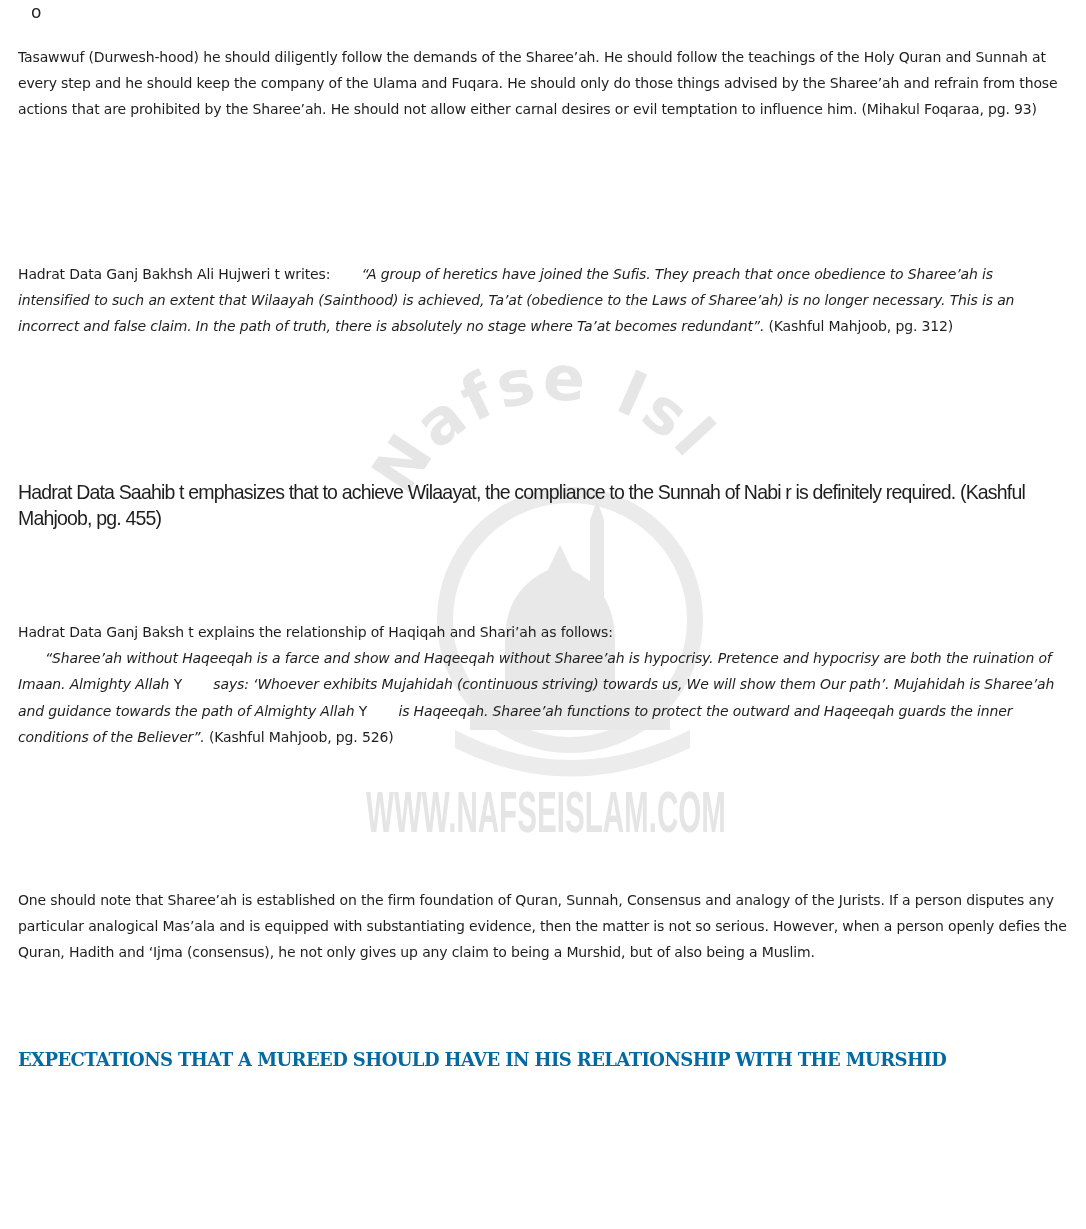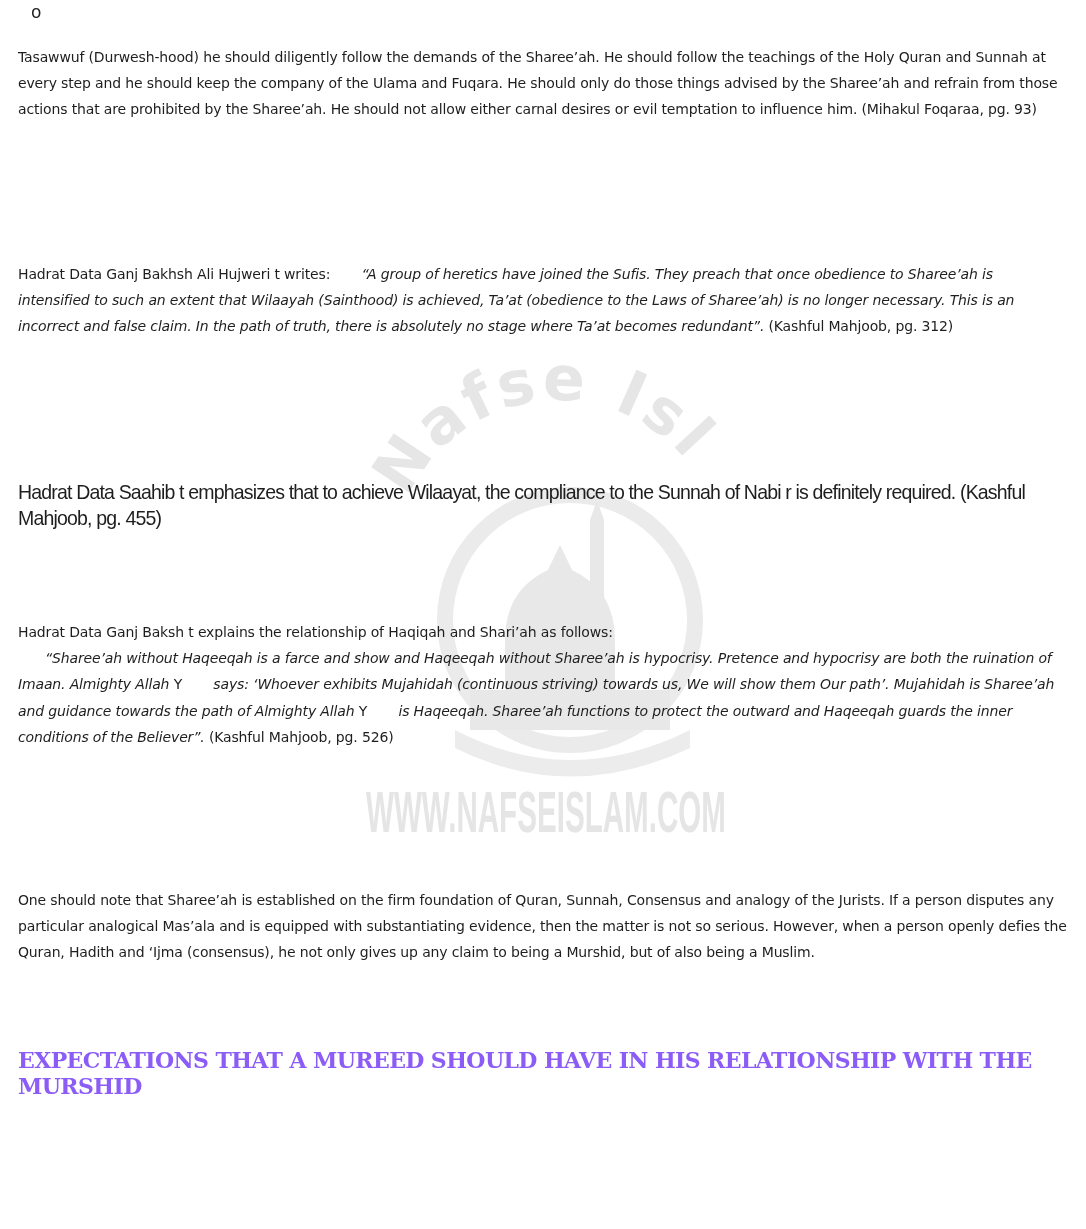--- a/index.html
+++ b/index.html
@@ -24,22 +24,22 @@
   .p3 {
     font-family: "Liberation Sans", sans-serif;
     font-stretch: condensed;
     font-size: 21px; letter-spacing: -0.9px;
     transform: scaleX(0.93); transform-origin: left top;
     width: 1120px;
   }
   .heading {
     position: absolute; left: 18px; top: 1047px; width: 1050px;
     font-family: "DejaVu Serif", serif;
-    font-weight: bold; font-size: 22px; line-height: 26px;
-    letter-spacing: -0.6px; color: #8b5cf6;
+    font-weight: bold; font-size: 18px; line-height: 26px;
+    letter-spacing: -0.6px; color: #0369a1;
     transform: scaleX(1.0); z-index: 2;
   }
   
   .watermark { position: absolute; left: 0; top: 0; width: 1086px; height: 1229px; z-index: 1; pointer-events: none; }
 </style>
 </head>
 <body>
 
 <div class="page">
 

